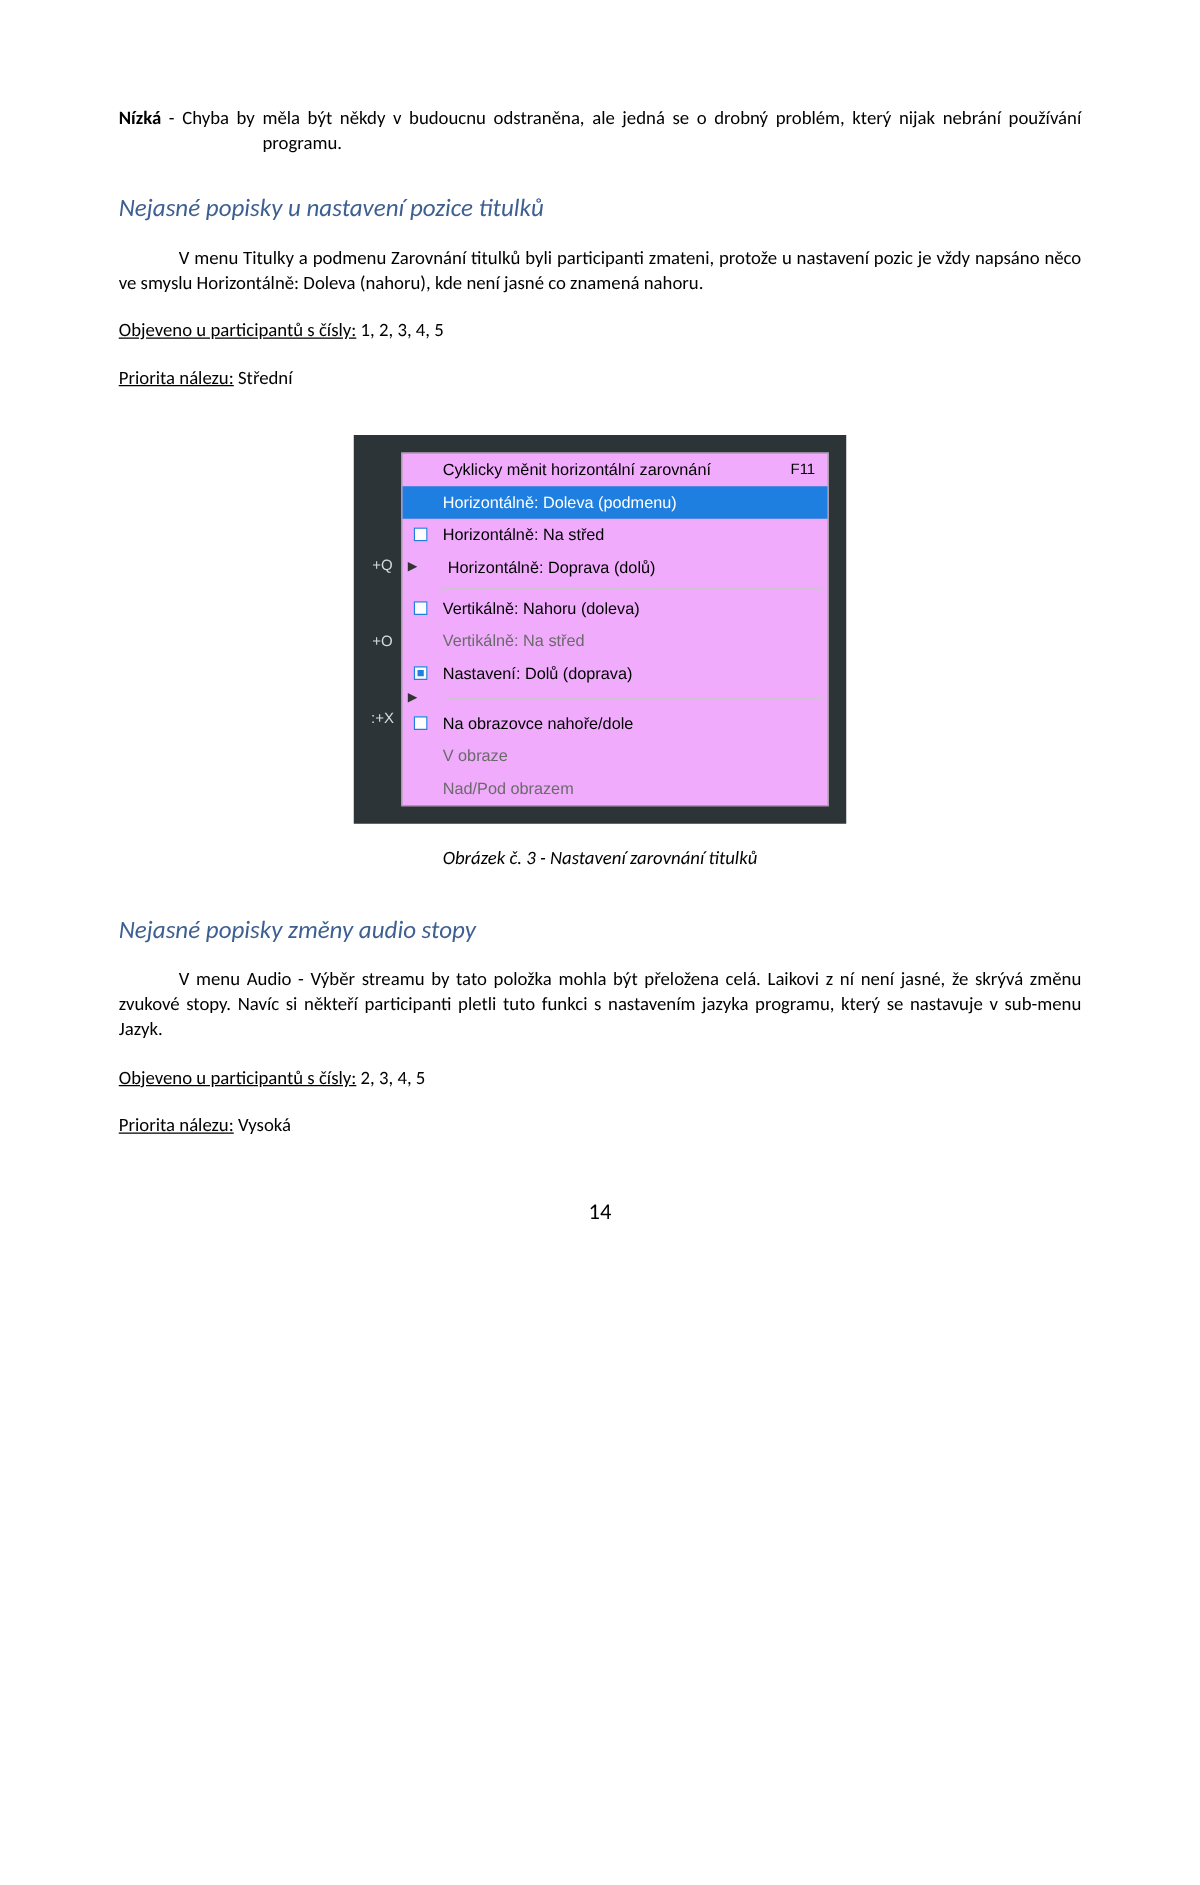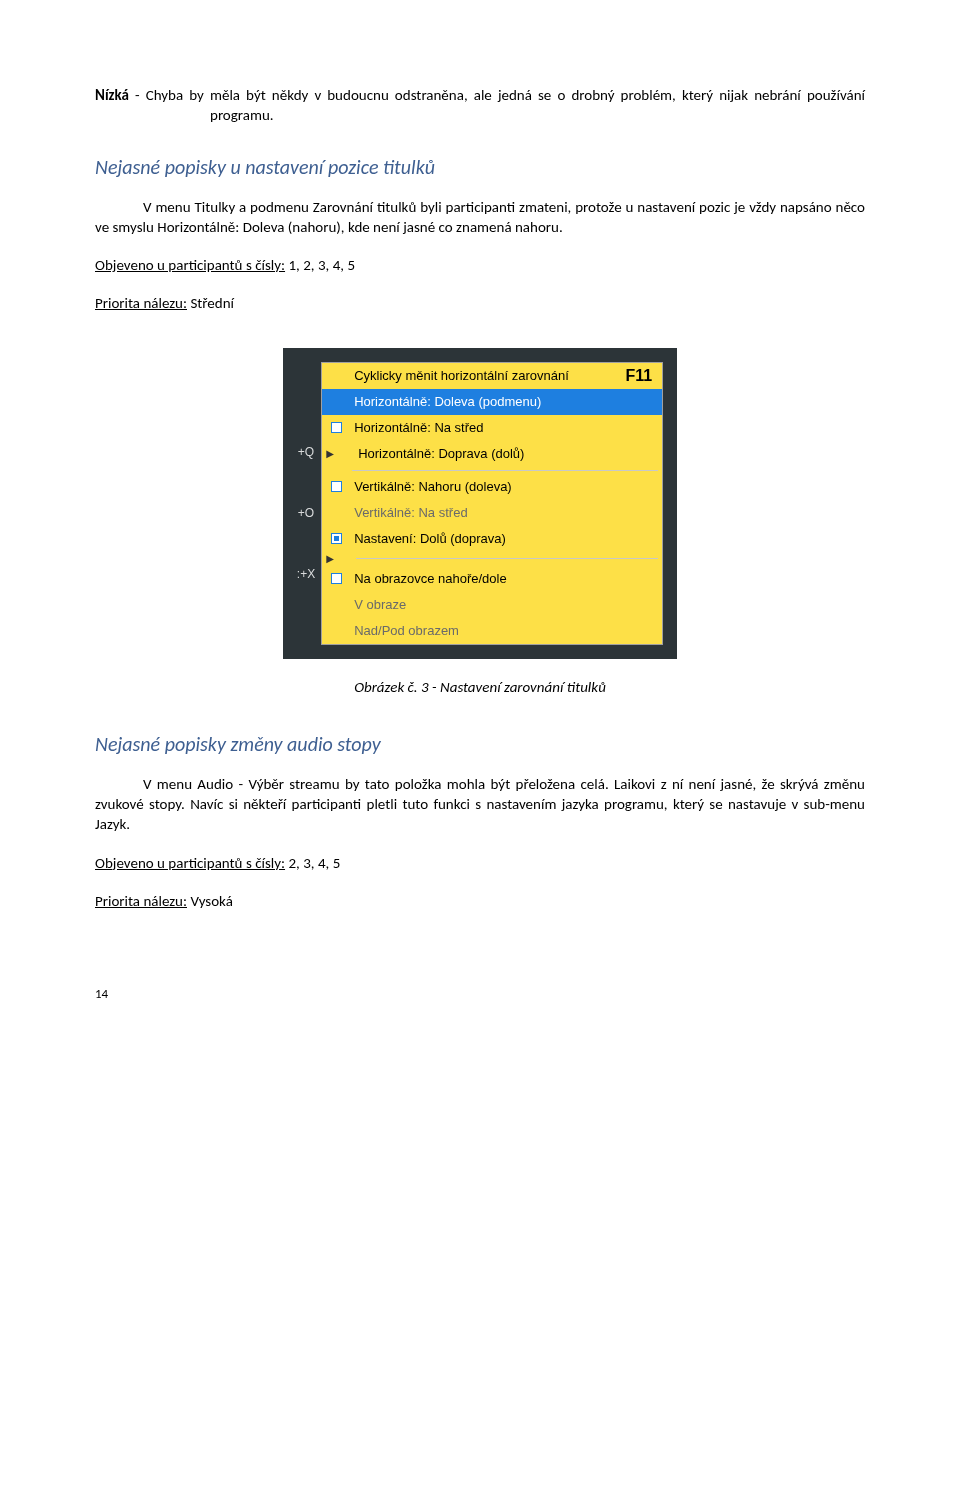--- a/index.html
+++ b/index.html
@@ -28,21 +28,21 @@
   .caption { text-align: center; font-style: italic; margin: 16px 0 34px 0; }
 
   
   .menu-outer {
     display: inline-block;
     background: #2c3438;
     padding: 14px 14px 14px 14px;
     box-shadow: none;
   }
   .menu-box {
-    background: #fde047;
+    background: #f0abfc;
     border: 1px solid #a0a0a0;
     width: 340px;
     text-align: left;
     font-family: "Segoe UI", Arial, sans-serif;
     font-size: 13px;
     color: #000;
   }
   .menu-row {
     display: flex;
     align-items: center;
@@ -50,21 +50,21 @@
     padding: 0 10px 0 0;
   }
   .menu-row .gutter {
     width: 28px;
     flex: 0 0 28px;
     display: flex;
     align-items: center;
     justify-content: center;
   }
   .menu-row .label { flex: 1; padding-left: 4px; white-space: nowrap; }
-  .menu-row .accel { color: #000; font-size: 16px; font-weight: bold; }
+  .menu-row .accel { color: #000; font-size: 12px; }
   .menu-row.selected { background: #1e7fe0; color: #fff; }
   .menu-row.dim .label { color: #6a6a6a; }
   .sep { height: 1px; background: #c8c8c8; margin: 3px 4px 3px 30px; }
   .arrow-left {
     width: 28px;
     display: flex;
     align-items: center;
     justify-content: flex-start;
     color: #333;
     font-size: 10px;
@@ -86,21 +86,21 @@
   .left-strip {
     display: flex;
     flex-direction: column;
     justify-content: space-around;
     padding: 60px 6px 40px 0;
     color: #d9dbdc;
     font-size: 12px;
     font-family: "Segoe UI", Arial, sans-serif;
   }
   .menu-flex { display: flex; align-items: stretch; }
-  .pagenum { margin-top: 74px; font-size: 13px; }
+  .pagenum { text-align: center; margin-top: 46px; font-size: 18px; }
 </style>
 </head>
 <body>
 
 <p class="para indent-block">
   <span class="lead">Nízká</span><span> - Chyba by měla být někdy v budoucnu odstraněna, ale jedná se o drobný problém, který nijak nebrání používání programu.</span>
 </p>
 
 <div class="heading">Nejasné popisky u nastavení pozice titulků</div>
 

